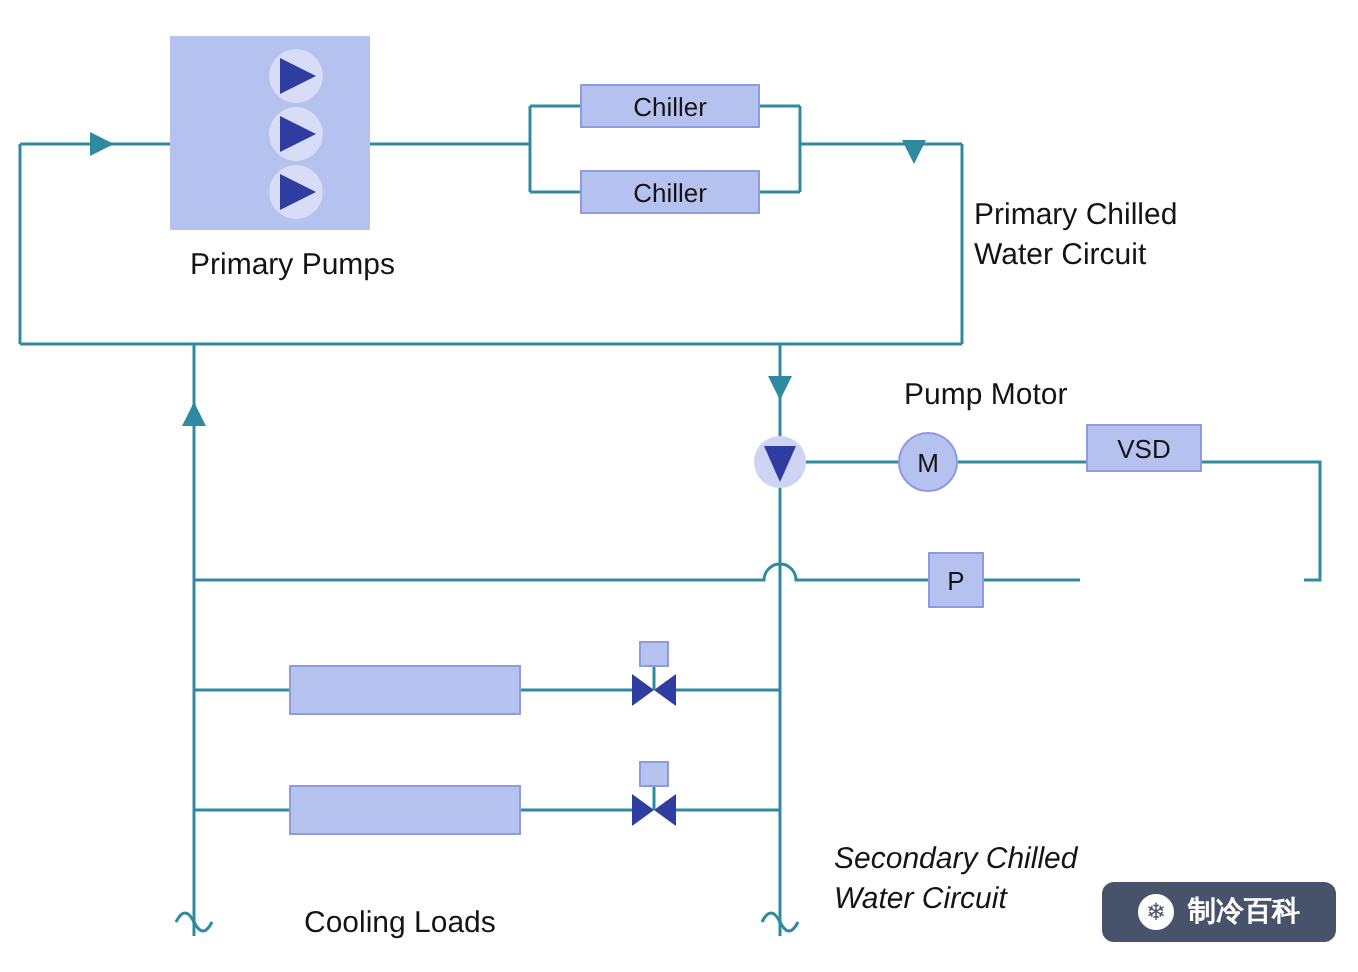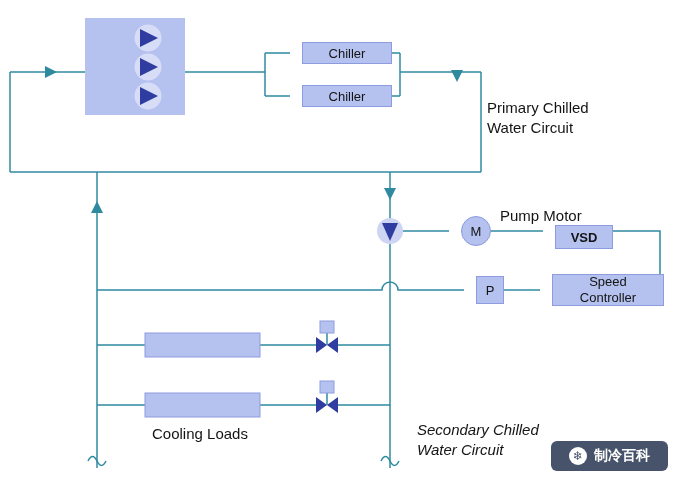--- a/index.html
+++ b/index.html
@@ -12,21 +12,21 @@
     --wm:#46536b;
   }
   html,body{margin:0;padding:0;background:#ffffff;}
   body{font-family:"Liberation Sans","DejaVu Sans",sans-serif;color:var(--ink);}
   .stage{position:relative;width:679px;height:486px;background:#ffffff;overflow:hidden;}
   .stage svg{position:absolute;left:0;top:0;}
   .lbl{position:absolute;font-size:15px;line-height:1.32;white-space:normal;}
   .box{
     position:absolute;background:var(--box);border:1px solid var(--box-border);
     box-sizing:border-box;display:flex;align-items:center;justify-content:center;
-    font-size:13px;text-align:center;margin-left:12px;
+    font-size:13px;text-align:center;
   }
   .circle{border-radius:50%;}
   .speed-inner{display:block;max-width:74px;text-align:center;line-height:1.2;}
   .wm{
     position:absolute;background:var(--wm);border-radius:6px;color:#fff;
     display:flex;align-items:center;justify-content:center;gap:7px;
     font-size:14px;font-weight:bold;box-sizing:border-box;
   }
   .wm-icon{
     width:18px;height:18px;border-radius:50%;background:#ffffff;color:var(--wm);
@@ -106,37 +106,35 @@
     <g fill="#2e3d9f">
       <polygon points="316,397 316,413 327,405"></polygon>
       <polygon points="338,397 338,413 327,405"></polygon>
       <rect x="320" y="381" width="14" height="12" fill="#b5c1ee" stroke="#8d9be0" stroke-width="1"></rect>
     </g>
   </svg>
 
   <div class="box" style="left:290px;top:42px;width:90px;height:22px;">Chiller</div>
   <div class="box" style="left:290px;top:85px;width:90px;height:22px;">Chiller</div>
 
+  <div class="lbl" style="left:95px;top:123px;">Primary Pumps</div>
 
   <div class="lbl" style="left:487px;top:98px;width:112px;">Primary Chilled Water Circuit</div>
 
-  <div class="lbl" style="left:452px;top:206px;margin-left:48px;">Pump Motor</div>
+  <div class="lbl" style="left:452px;top:188px;">Pump Motor</div>
 
   <div class="box circle" style="left:449px;top:216px;width:30px;height:30px;">M</div>
 
-  <div class="box" style="left:543px;top:225px;width:58px;height:24px;font-weight:bold;">VSD</div>
+  <div class="box" style="left:543px;top:212px;width:58px;height:24px;">VSD</div>
 
   <div class="box" style="left:464px;top:276px;width:28px;height:28px;">P</div>
 
-  <div class="box" style="left:540px;top:274px;width:112px;height:32px;">
-    <span class="speed-inner">Speed Controller</span>
-  </div>
 
 
-  <div class="lbl" style="left:152px;top:424px;">Cooling Loads</div>
+  <div class="lbl" style="left:152px;top:452px;">Cooling Loads</div>
 
   <div class="lbl" style="left:417px;top:420px;width:130px;font-style:italic;">Secondary Chilled Water Circuit</div>
 
   <div class="wm" style="left:551px;top:441px;width:117px;height:30px;">
     <span class="wm-icon">❄</span>
     <span>制冷百科</span>
   </div>
 
 </div>
 

